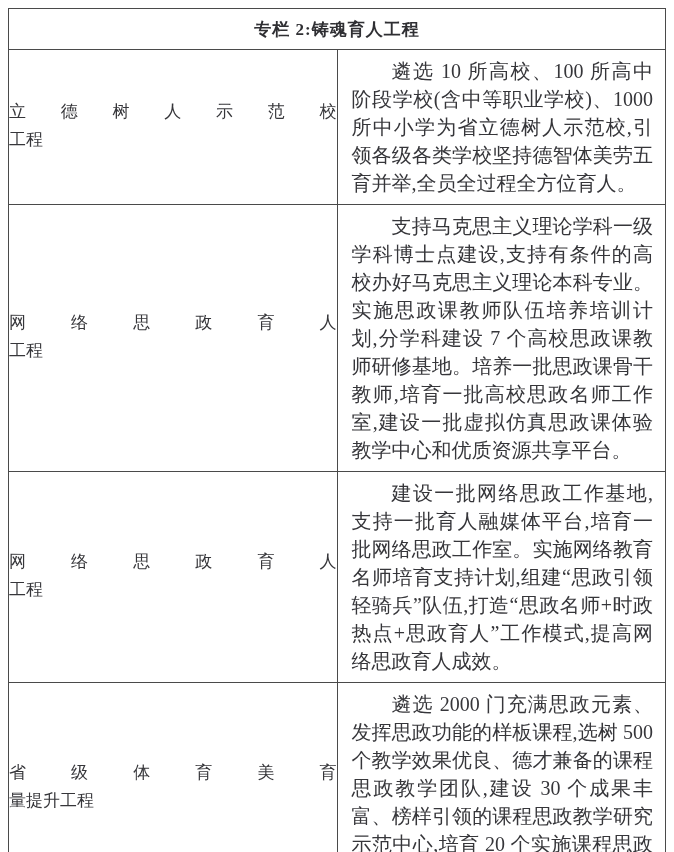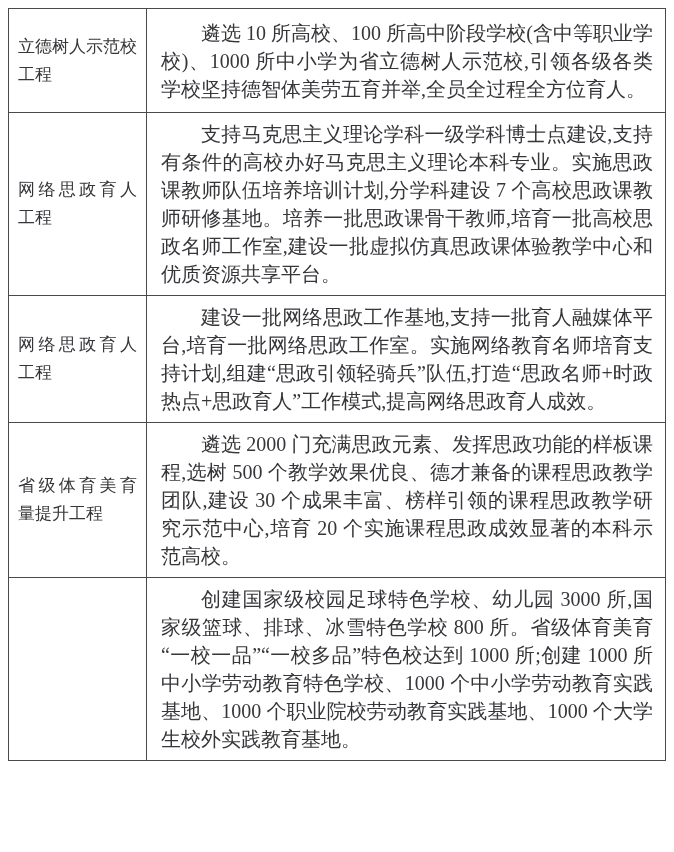--- a/index.html
+++ b/index.html
@@ -32,24 +32,25 @@
     font-weight:bold;
     text-align:center;
     padding:5px 0;
     height:30px;
     letter-spacing:1px;
     color:#2f2f33;
   }
   td.label-cell{
     width:138px;
     vertical-align:middle;
-    padding:6px 9px;
+    padding:6px 0;
     font-size:17px;
     box-sizing:border-box;
     color:#36363a;
+    font-family:Liberation Mono, monospace;
   }
   .label-line{
     display:block;
     line-height:28px;
   }
   .label-line.first{
     text-align:justify;
     text-align-last:justify;
   }
   td.content-cell{
@@ -66,20 +67,23 @@
   tr.row-3{height:116px;}
   tr.row-4{height:119px;}
   tr.row-5{height:165px;}
 </style>
 </head>
 <body>
 
 <div class="page">
   <table class="project-table">
     <tbody>
+        <tr class="title-row">
+      <th class="title-cell" colspan="2">专栏 2:铸魂育人工程</th>
+    </tr>
 
     <tr class="row-1">
       <td class="label-cell">
         <span class="label-line first">立德树人示范校</span>
         <span class="label-line">工程</span>
       </td>
       <td class="content-cell">遴选 10 所高校、100 所高中阶段学校(含中等职业学校)、1000 所中小学为省立德树人示范校,引领各级各类学校坚持德智体美劳五育并举,全员全过程全方位育人。</td>
     </tr>
 
     <tr class="row-2">

